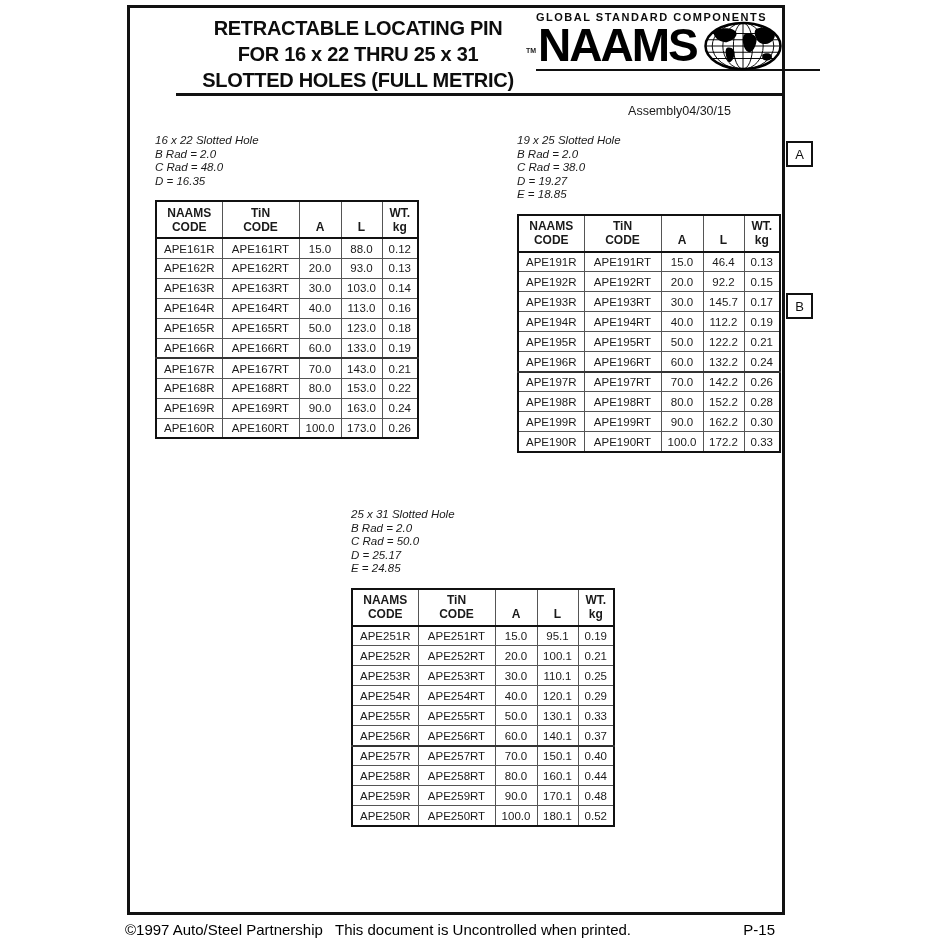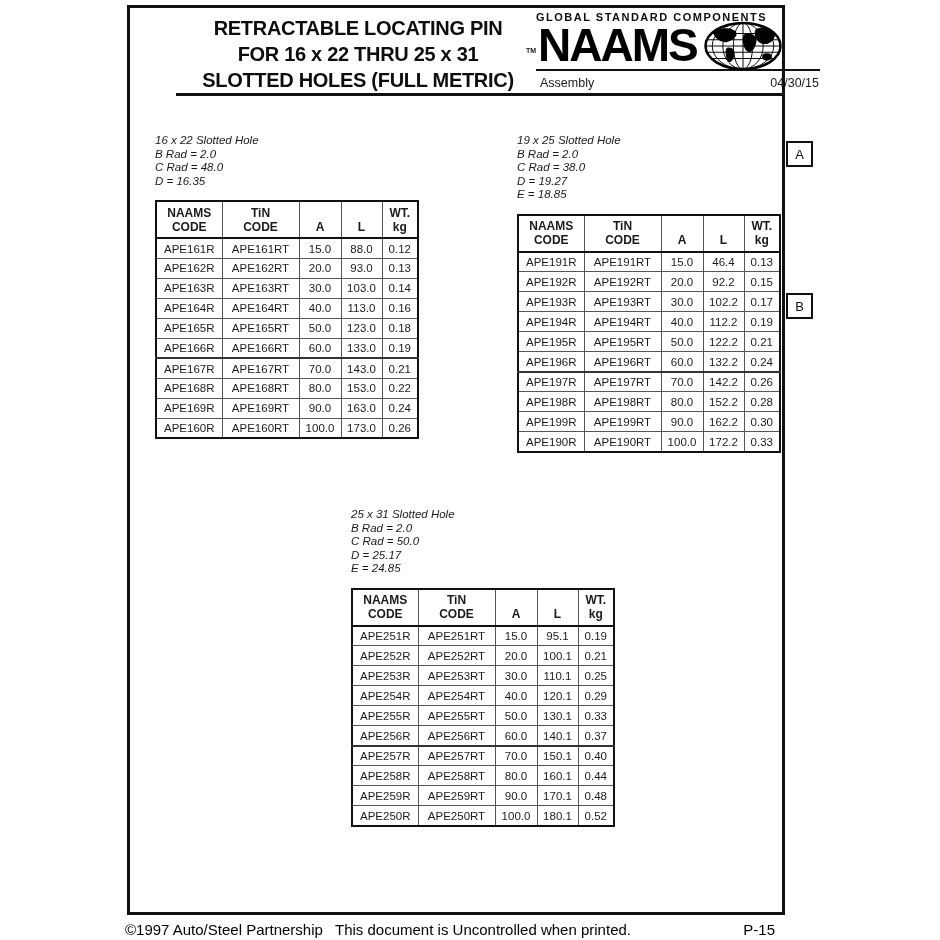--- a/index.html
+++ b/index.html
@@ -13,21 +13,21 @@
   .doc-header{position:relative;height:88px;border-bottom:3px solid #111;}
   .title-block{position:absolute;left:4px;top:7px;width:356px;text-align:center;
     font-weight:bold;font-size:20px;line-height:26px;letter-spacing:-0.3px;color:#0d0d0d;}
   .brand{position:absolute;left:360px;top:3px;width:284px;}
   .brand-tagline{font-weight:bold;font-size:11px;letter-spacing:1.5px;white-space:nowrap;color:#0d0d0d;}
   .logo-row{display:flex;align-items:center;height:46px;margin-top:-1px;}
   .tm-mark{font-size:7px;font-weight:bold;margin:10px 2px 0 -10px;}
   .logo-text{font-weight:bold;font-size:46px;line-height:42px;letter-spacing:-2px;color:#000;}
   .globe{margin-left:5px;margin-top:2px;}
   .brand-rule{border-top:2.5px solid #111;margin-top:1px;}
-  .brand-meta{display:flex;justify-content:space-between;font-size:12.5px;padding:5px 1px 0 4px;}
+  .brand-meta{display:flex;justify-content:center;font-size:12.5px;padding:5px 1px 0 4px;margin-top:28px;}
 
   
   .side-tab{position:absolute;width:27px;height:26px;border:2px solid #111;background:#fff;
     display:flex;align-items:center;justify-content:center;font-size:13px;color:#111;}
 
   
   .section{position:absolute;}
   .spec-lines{font-size:11.5px;line-height:13.6px;margin-bottom:12px;font-style:italic;}
 
   table.data{border-collapse:collapse;border:2px solid #111;background:#fff;}
@@ -262,21 +262,21 @@
             <td>APE192R</td>
             <td>APE192RT</td>
             <td>20.0</td>
             <td>92.2</td>
             <td>0.15</td>
           </tr>
           <tr>
             <td>APE193R</td>
             <td>APE193RT</td>
             <td>30.0</td>
-            <td>102.2</td>
+            <td>145.7</td>
             <td>0.17</td>
           </tr>
           <tr>
             <td>APE194R</td>
             <td>APE194RT</td>
             <td>40.0</td>
             <td>112.2</td>
             <td>0.19</td>
           </tr>
           <tr>

